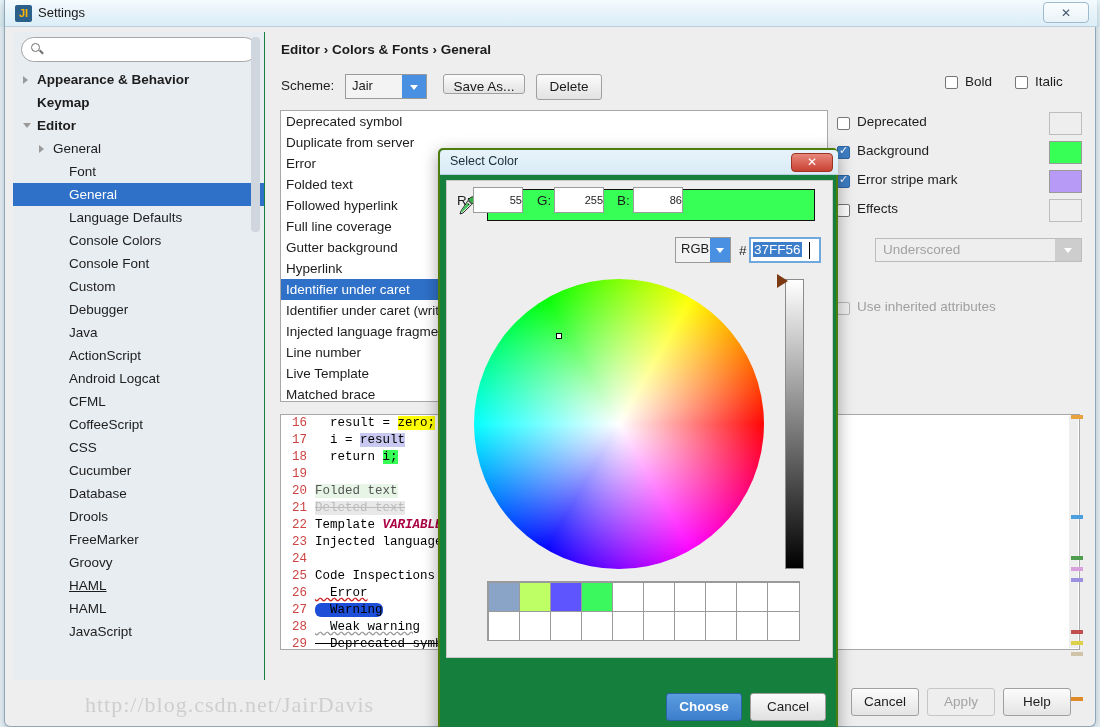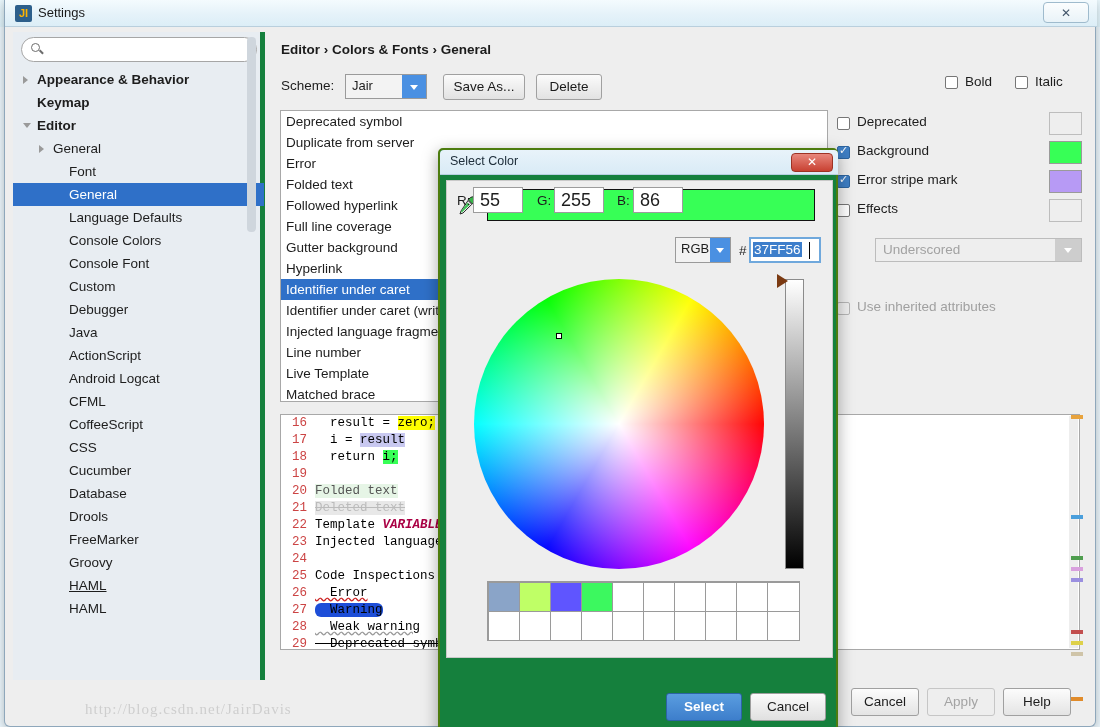--- a/index.html
+++ b/index.html
@@ -60,21 +60,21 @@
     background: linear-gradient(180deg,#fbfdfe 0%,#e9f3f8 100%);
     border: 1px solid #9fbbcd; border-radius: 4px;
     text-align: center; line-height: 20px; font-size: 12px; color: #43566b;
     font-family: "Liberation Serif", serif;
   }
 
   
   #sidebar {
     position: absolute; left: 8px; top: 32px; width: 252px; height: 648px;
     background: #e8edf2;
-    border-right: 5px solid #15803d;
+    border-right: 1px solid #15803d;
   }
   #search-box {
     position: absolute; left: 8px; top: 5px; width: 236px; height: 25px;
     background: #ffffff; border: 1px solid #a6a6a6; border-radius: 13px;
   }
   #search-box .mag {
     position: absolute; left: 9px; top: 5px; width: 9px; height: 9px;
     border: 1.6px solid #6d6d6d; border-radius: 50%;
   }
   #search-box .mag:after {
@@ -128,21 +128,21 @@
   #scheme-combo .arrowbtn:after {
     content:""; position: absolute; left: 8px; top: 10px; width: 0; height: 0;
     border-top: 5px solid #ffffff; border-left: 4px solid transparent; border-right: 4px solid transparent;
   }
   .btn {
     position: absolute;
     background: linear-gradient(180deg,#fbfbfb 0%,#e2e2e2 100%);
     border: 1px solid #a0a0a0; border-radius: 3px;
     font-size: 13.5px; text-align: center; color: #1a1a1a;
   }
-  #save-as-btn { left: 162px; top: 0; width: 82px; height: 26px; line-height: 24px; }
+  #save-as-btn { left: 162px; top: 0; width: 82px; height: 20px; line-height: 24px; }
   #delete-btn  { left: 255px; top: 0; width: 66px; height: 26px; line-height: 24px; }
 
   #attr-list {
     position: absolute; left: 13px; top: 78px; width: 548px; height: 292px;
     background: #ffffff; border: 1px solid #a8a8a8;
     overflow: hidden;
   }
   .attr-item {
     height: 21px; line-height: 21px; padding-left: 5px;
     font-size: 13.5px; white-space: nowrap;
@@ -208,21 +208,21 @@
   #bottom-bar { position: absolute; left: 0; bottom: 0; width: 1092px; height: 46px; }
   .bbtn {
     position: absolute; top: 8px; height: 28px; line-height: 26px; text-align: center;
     background: linear-gradient(180deg,#fcfcfc 0%,#e4e4e4 100%);
     border: 1px solid #a0a0a0; border-radius: 3px; font-size: 13.5px;
   }
   .bbtn.disabled { color: #a3a3a3; background: #eeeeee; border-color: #c6c6c6; }
 
   #watermark {
     position: absolute; left: 80px; bottom: 8px;
-    font-family: "Liberation Serif", serif; font-size: 15px;
+    font-family: "Liberation Serif", serif; font-size: 22px;
     color: rgba(140,140,140,.32); letter-spacing: 1px; white-space: nowrap;
   }
 
   
   #color-dialog {
     position: absolute; left: 438px; top: 148px; width: 400px; height: 687px;
     background: #15803d;
     border: 2px solid #4d7c0f;
     border-radius: 5px;
     box-shadow: 0 4px 16px rgba(0,0,0,.35);
@@ -246,21 +246,21 @@
   }
   #eyedropper { position: absolute; left: 10px; top: 14px; width: 20px; height: 22px; }
   #preview-strip {
     position: absolute; left: 40px; top: 8px; width: 328px; height: 32px;
     border: 1.5px solid #111111;
   }
   .chanlabel { position: absolute; top: 12px; font-size: 13.5px; }
   .chanbox {
     position: absolute; top: 6px; height: 26px;
     background: #ffffff; border: 1px solid #9c9c9c;
-    font-size: 18px; line-height: 24px; padding-left: 6px;
+    font-size: 11px; line-height: 24px; padding-left: 6px; text-align: right;
   }
   #mode-combo {
     position: absolute; left: 228px; top: 56px; width: 56px; height: 26px;
     background: #f2f2f2; border: 1px solid #9a9a9a;
   }
   #mode-combo .val { position: absolute; left: 5px; top: 3px; font-size: 13px; }
   #mode-combo .arrowbtn { position: absolute; right: 0; top: 0; width: 20px; height: 24px; background: #4a90e2; }
   #mode-combo .arrowbtn:after {
     content:""; position: absolute; left: 6px; top: 10px; width: 0; height: 0;
     border-top: 5px solid #ffffff; border-left: 4px solid transparent; border-right: 4px solid transparent;
@@ -377,20 +377,21 @@
         <div class="tnode"><span style="margin-left: 56px;">CFML</span></div>
         <div class="tnode"><span style="margin-left: 56px;">CoffeeScript</span></div>
         <div class="tnode"><span style="margin-left: 56px;">CSS</span></div>
         <div class="tnode"><span style="margin-left: 56px;">Cucumber</span></div>
         <div class="tnode"><span style="margin-left: 56px;">Database</span></div>
         <div class="tnode"><span style="margin-left: 56px;">Drools</span></div>
         <div class="tnode"><span style="margin-left: 56px;">FreeMarker</span></div>
         <div class="tnode"><span style="margin-left: 56px;">Groovy</span></div>
         <div class="tnode"><span style="margin-left: 56px; text-decoration: underline;">HAML</span></div>
         <div class="tnode"><span style="margin-left: 56px;">HAML</span></div>
+        <div class="tnode"><span style="margin-left: 56px;">JavaScript</span></div>
       </div>
     <div id="tree-scrollbar"></div>
   </div>
 
   <div id="content">
 
     <div id="breadcrumb">Editor › Colors &amp; Fonts › General</div>
 
     <div id="scheme-row">
       <div id="scheme-label">Scheme:</div>
@@ -556,16 +557,16 @@
         <span class="pcell"></span>
         <span class="pcell"></span>
         <span class="pcell"></span>
         <span class="pcell"></span>
         <span class="pcell"></span>
         <span class="pcell"></span>
         <span class="pcell"></span>
         <span class="pcell"></span>
       </div>
 
-    <div id="cd-choose">Select</div>
+    <div id="cd-choose">Choose</div>
     <div id="cd-cancel">Cancel</div>
   </div>
 </div>
 
 </body></html>

